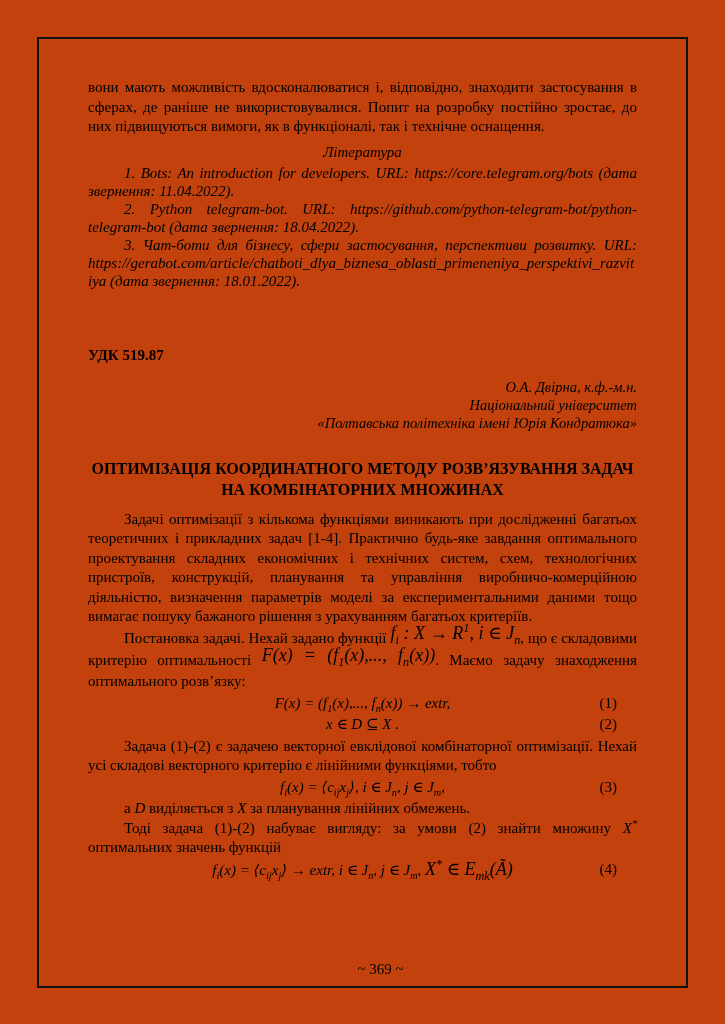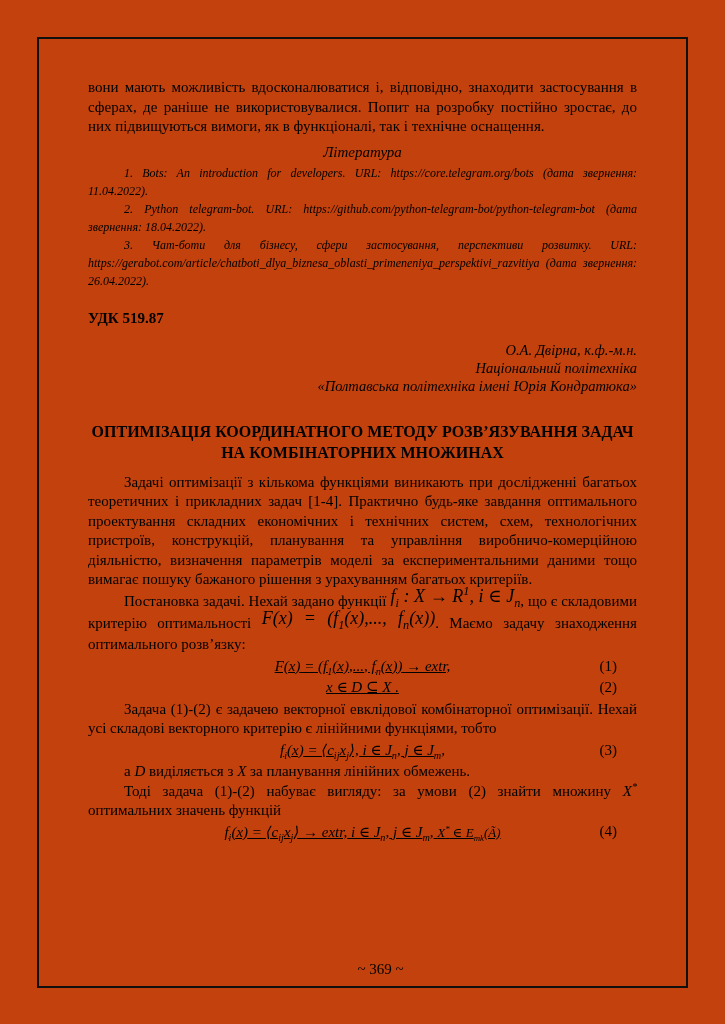--- a/index.html
+++ b/index.html
@@ -38,26 +38,26 @@
 
   .lit-heading {
     margin-top: 6px;
     text-align: center;
     font-style: italic;
   }
 
   .refs {
     margin-top: 2px;
     font-style: italic;
-    font-size: 12px;
+    font-size: 15px;
     line-height: 18px;
   }
   .ref { text-indent: 36px; overflow-wrap: anywhere; }
 
-  .udk { margin-top: 19px; font-weight: bold; }
+  .udk { margin-top: 56px; font-weight: bold; }
 
   .authors {
     margin-top: 12px;
     text-align: right;
     font-style: italic;
     font-size: 14.5px;
     line-height: 18px;
   }
 
   .title {
@@ -77,31 +77,30 @@
     position: relative;
     top: -4px;
     white-space: nowrap;
   }
 
   .equation {
     position: relative;
     text-align: center;
     font-style: italic;
     margin: 2px 0;
-    text-decoration: underline;
   }
   .equation .formula { display: inline; }
   .equation .num {
     position: absolute;
     right: 20px;
     top: 0;
     font-style: normal;
   }
   .eq4 .num { top: 50%; transform: translateY(-50%); }
-  .eq-small { font-size: 13px; display: block; margin-top: 16px; }
+  .eq-small { font-size: 18px; display: block; margin-top: 16px; }
 
   sub, sup { line-height: 0; font-size: 0.68em; }
 
   .page-number {
     position: absolute;
     left: 0;
     right: 0;
     bottom: 46px;
     text-align: center;
     font-size: 15px;
@@ -116,28 +115,28 @@
 
   <div class="content">
 
     <p class="body">вони мають можливість вдосконалюватися і, відповідно, знаходити застосування в сферах, де раніше не використовувалися. Попит на розробку постійно зростає, до них підвищуються вимоги, як в функціоналі, так і технічне оснащення.</p>
 
     <p class="lit-heading">Література</p>
 
     <div class="refs">
       <p class="ref">1. Bots: An introduction for developers. URL: https://core.telegram.org/bots (дата звернення: 11.04.2022).</p>
       <p class="ref">2. Python telegram-bot. URL: https://github.com/python-telegram-bot/python-telegram-bot (дата звернення: 18.04.2022).</p>
-      <p class="ref">3. Чат-боти для бізнесу, сфери застосування, перспективи розвитку. URL: https://gerabot.com/article/chatboti_dlya_biznesa_oblasti_primeneniya_perspektivi_razvitiya (дата звернення: 26.04.2022).</p>
+      <p class="ref">3. Чат-боти для бізнесу, сфери застосування, перспективи розвитку. URL: https://gerabot.com/article/chatboti_dlya_biznesa_oblasti_primeneniya_perspektivi_razvitiya (дата звернення: 18.01.2022).</p>
     </div>
 
     <p class="udk">УДК 519.87</p>
 
     <div class="authors">
       <div>О.А. Двірна, к.ф.-м.н.</div>
-      <div>Національний політехніка</div>
+      <div>Національний університет</div>
       <div>«Полтавська політехніка імені Юрія Кондратюка»</div>
     </div>
 
     <h1 class="title">ОПТИМІЗАЦІЯ КООРДИНАТНОГО МЕТОДУ РОЗВ’ЯЗУВАННЯ ЗАДАЧ НА КОМБІНАТОРНИХ МНОЖИНАХ</h1>
 
     <p class="body indent">Задачі оптимізації з кількома функціями виникають при дослідженні багатьох теоретичних і прикладних задач [1-4]. Практично будь-яке завдання оптимального проектування складних економічних і технічних систем, схем, технологічних пристроїв, конструкцій, планування та управління виробничо-комерційною діяльністю, визначення параметрів моделі за експериментальними даними тощо вимагає пошуку бажаного рішення з урахуванням багатьох критеріїв.</p>
 
     <p class="body indent p-math"><span>Постановка задачі. Нехай задано функції </span><span class="imath"><span>f</span><sub>i</sub><span> : X → R</span><sup>1</sup><span>, i ∈ J</span><sub>n</sub></span><span>, що є складовими критерію оптимальності </span><span class="imath"><span>F(x) = (f</span><sub>1</sub><span>(x),..., f</span><sub>n</sub><span>(x))</span></span><span>. Маємо задачу знаходження оптимального розв’язку:</span></p>
 
     <div class="equation">

